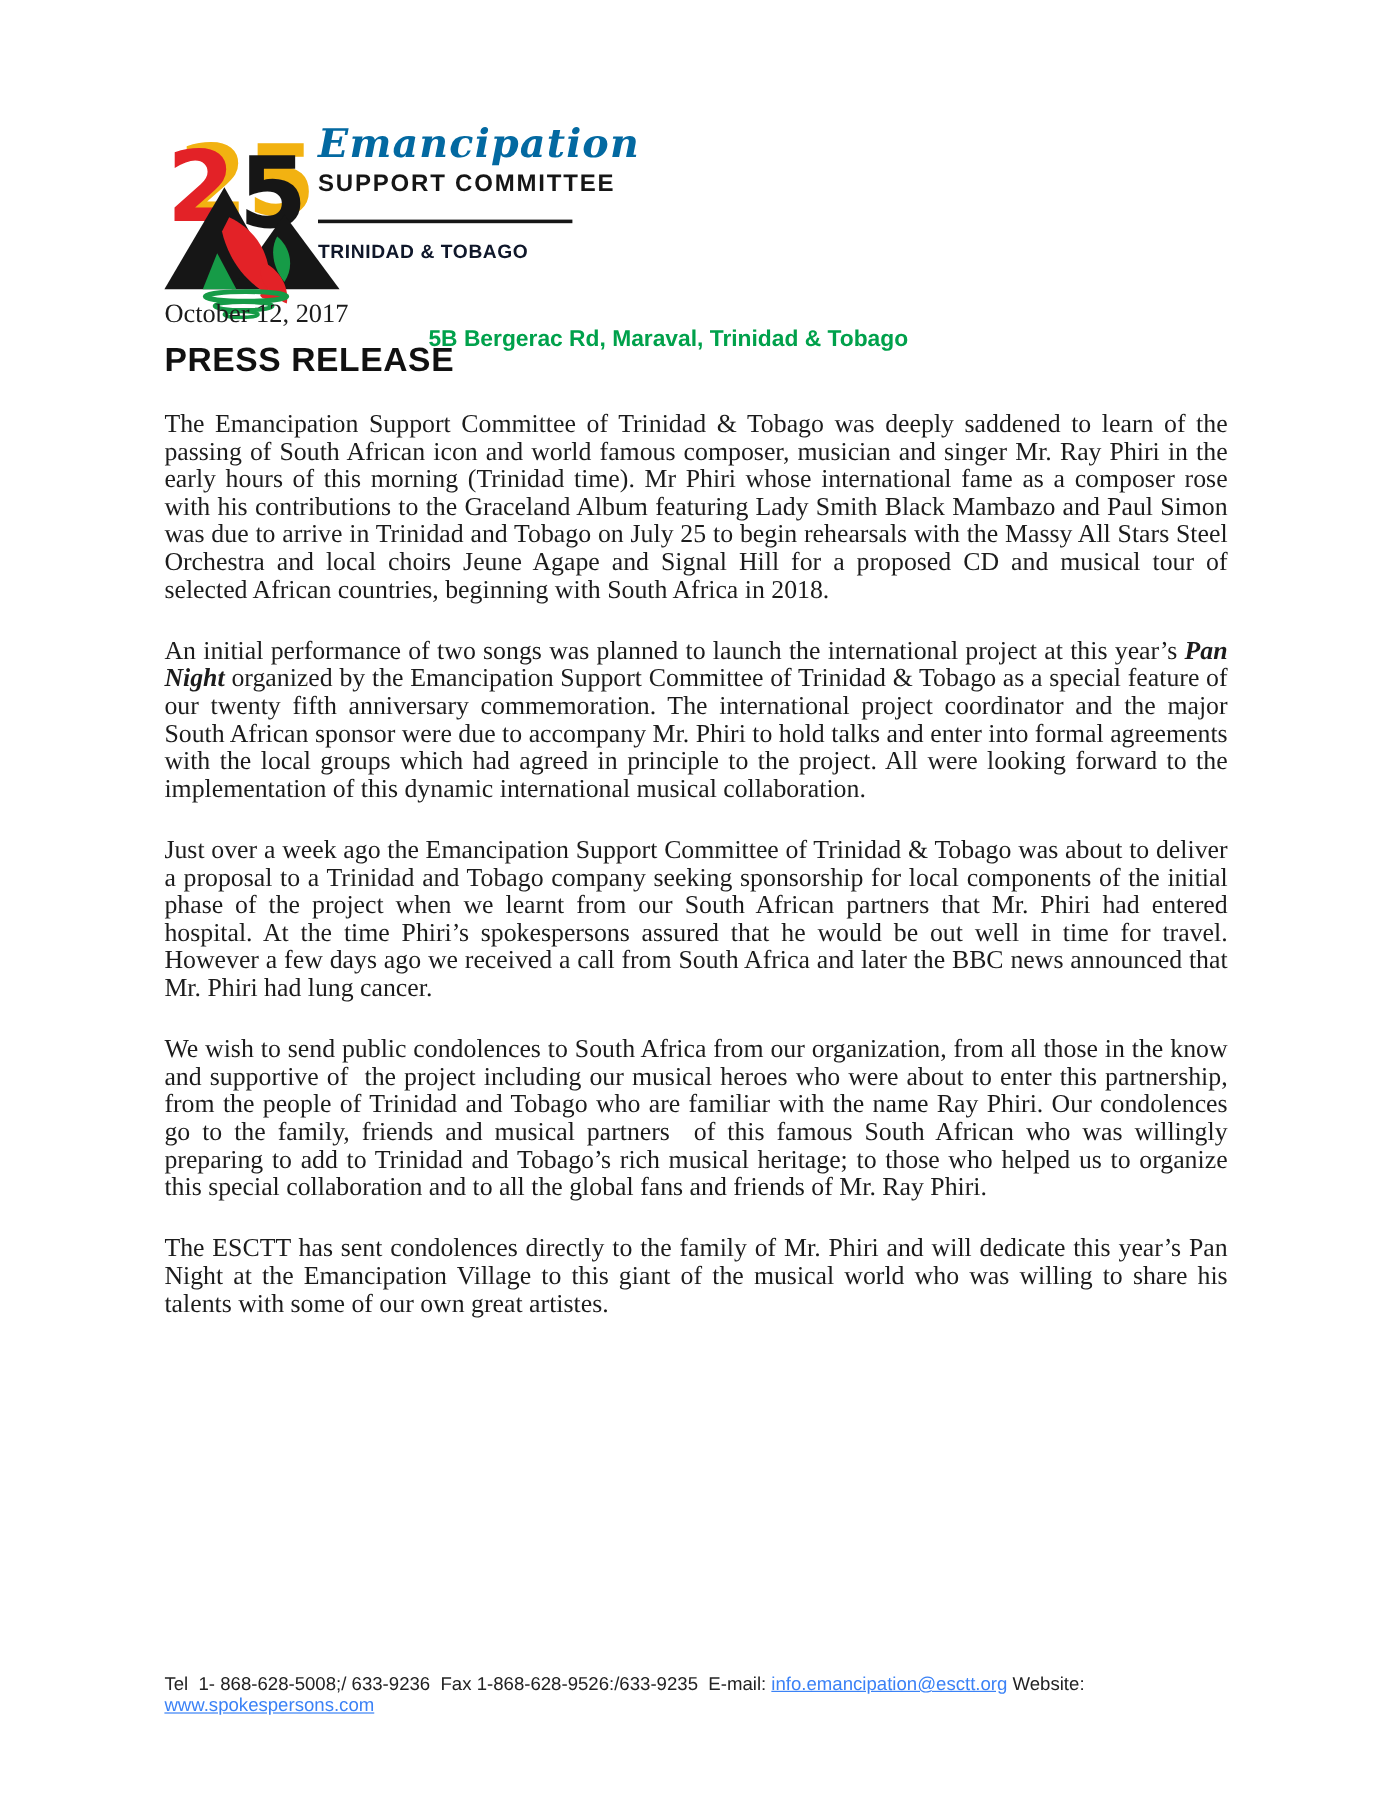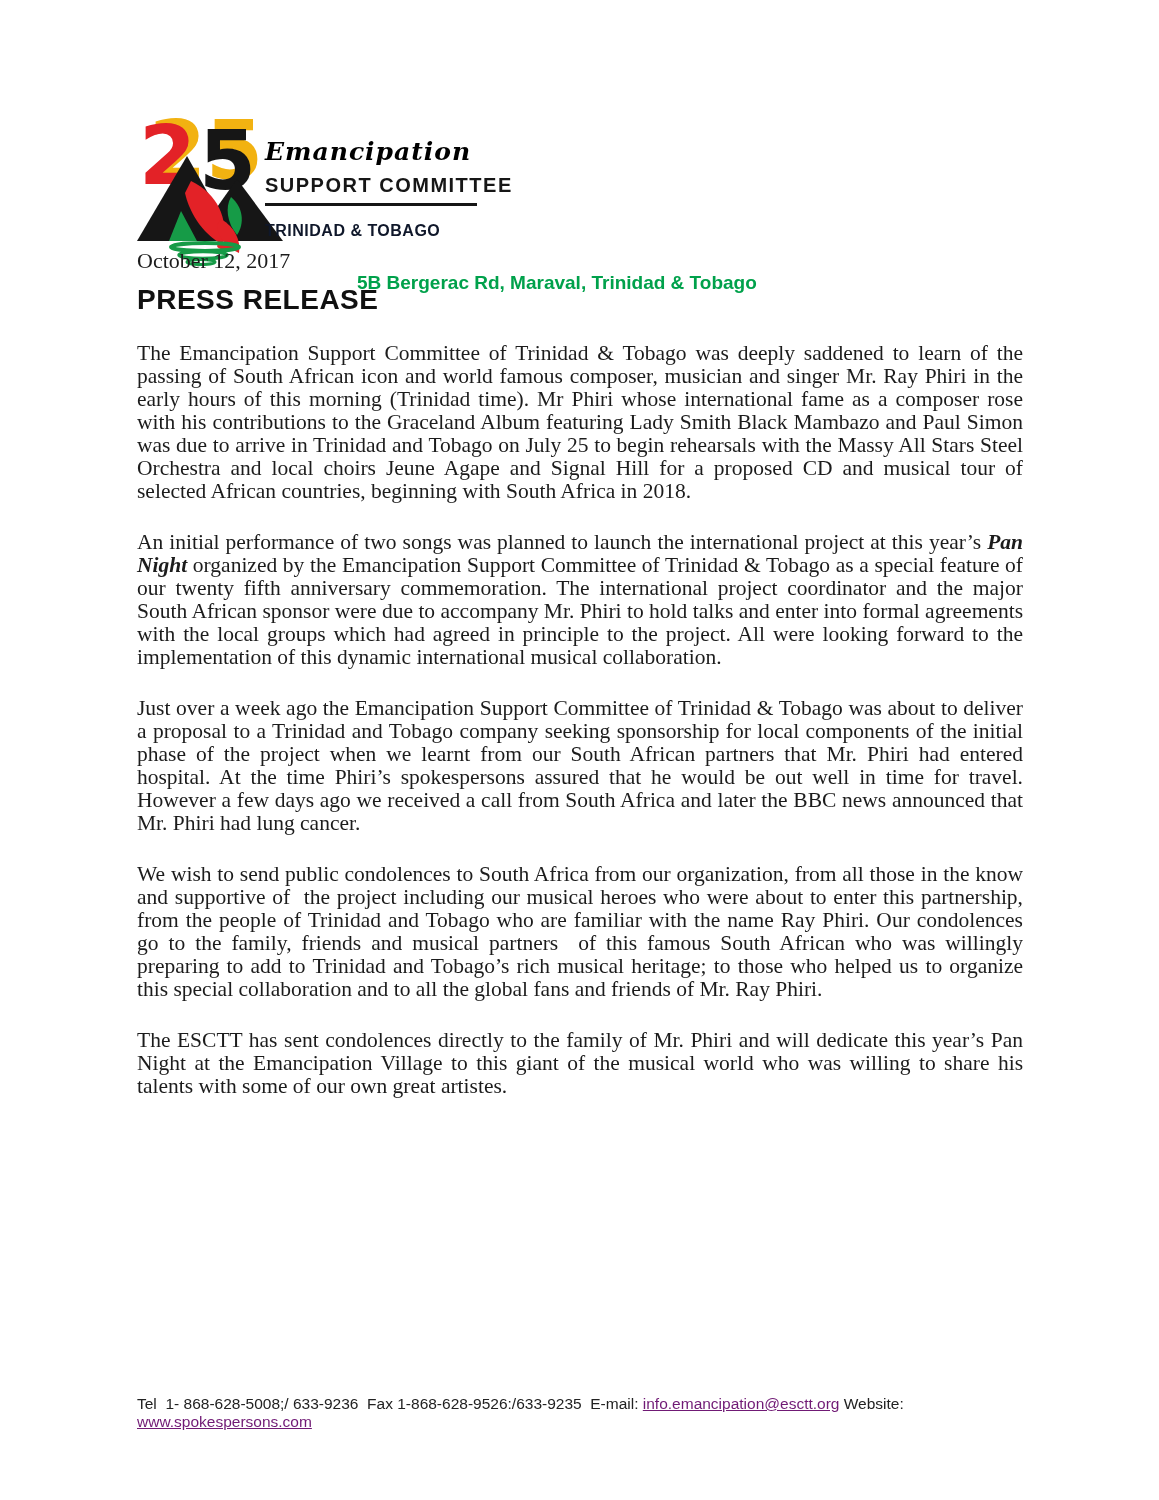--- a/index.html
+++ b/index.html
@@ -36,35 +36,34 @@
   .logo-text {
     position: absolute;
     left: 130px;
     top: 36px;
     width: 212px;
   }
   .logo-script {
     font-family: "DejaVu Serif", serif;
     font-style: italic;
     font-weight: bold;
-    font-size: 25px;
+    font-size: 33px;
     line-height: 36px;
-    color: #000000;
+    color: #0369a1;
     letter-spacing: 1px;
     white-space: nowrap;
-    margin-top: 32px;
   }
   .logo-line2 {
     font-family: "Liberation Sans", sans-serif;
     font-weight: bold;
     font-size: 20px;
     letter-spacing: 1.5px;
     color: #161616;
     border-bottom: 3px solid #161616;
-    padding-bottom: 6px;
+    padding-bottom: 18px;
     margin-top: 4px;
     white-space: nowrap;
   }
   .logo-line3 {
     font-family: "Liberation Sans", sans-serif;
     font-weight: bold;
     font-size: 16px;
     letter-spacing: 0.5px;
     color: #0f172a;
     margin-top: 16px;
@@ -126,21 +125,21 @@
     position: absolute;
     left: 137px;
     top: 1395px;
     width: 900px;
     font-family: "Liberation Sans", sans-serif;
     font-size: 15.5px;
     color: #222;
     white-space: pre-wrap;
   }
   .doc-footer a {
-    color: #701a75;
+    color: #3b82f6;
     text-decoration: underline;
     cursor: pointer;
   }
 </style>
 </head>
 <body>
 
 <div class="page">
 
   <header class="logo-block">

